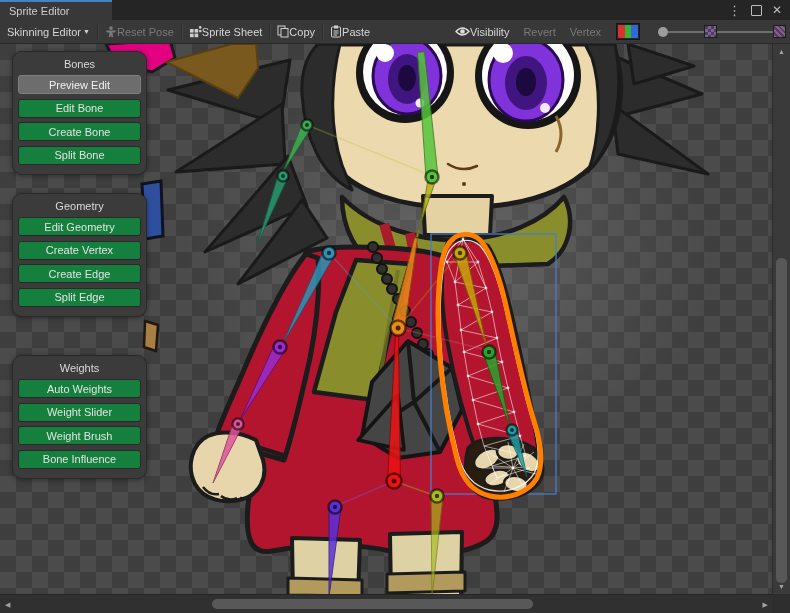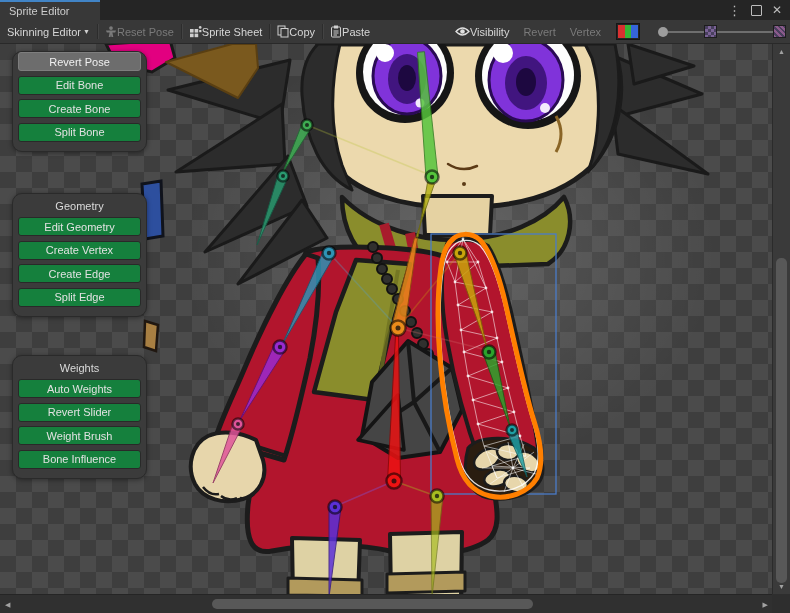--- a/index.html
+++ b/index.html
@@ -2,21 +2,21 @@
 <html><head>
 <meta charset="utf-8">
 <style>
   html,body{margin:0;padding:0;background:#1e1e1e;}
   body{width:790px;height:613px;overflow:hidden;font-family:"Liberation Sans",sans-serif;
        -webkit-font-smoothing:antialiased;position:relative;user-select:none;}
   .window{position:absolute;inset:0;background:#383838;}
 
   
   .titlebar{position:absolute;top:0;left:0;width:790px;height:20px;background:#252525;display:flex;align-items:stretch;}
-  .tab{width:100px;background:#383838;border-top:2px solid #4184c6;color:#cdcdcd;font-size:11px;
+  .tab{width:112px;background:#383838;border-top:2px solid #4184c6;color:#cdcdcd;font-size:11px;
        display:flex;align-items:center;padding-left:9px;box-sizing:border-box;}
   .win-controls{margin-left:auto;display:flex;align-items:center;gap:10px;padding-right:8px;color:#bdbdbd;}
   .win-controls .menu{font-size:13px;line-height:1;cursor:default;}
   .win-controls .maxbox{width:9px;height:9px;border:1.5px solid #bdbdbd;border-radius:1px;}
   .win-controls .close{font-size:12px;line-height:1;}
 
   
   .toolbar{position:absolute;top:20px;left:0;width:790px;height:24px;background:#383838;
            border-bottom:1px solid #292929;display:flex;align-items:center;font-size:11px;color:#d6d6d6;box-sizing:border-box;}
   .tb-item{display:flex;align-items:center;padding:0 7px;height:24px;white-space:nowrap;}
@@ -324,36 +324,37 @@
             <circle cx="335" cy="507" r="2.2"></circle>
           <circle cx="437" cy="496" r="2.2"></circle>
             <circle cx="460" cy="253" r="2.2"></circle>
             <circle cx="489" cy="352" r="2.2"></circle>
           <circle cx="512" cy="430" r="2"></circle>
         </g>
       </g>
     </svg>
 
     <div class="panel" id="panel-bones">
-      <button class="pbtn active">Revert Pose</button>
+      <h3>Bones</h3>
+      <button class="pbtn active">Preview Edit</button>
       <button class="pbtn">Edit Bone</button>
       <button class="pbtn">Create Bone</button>
       <button class="pbtn">Split Bone</button>
     </div>
     <div class="panel" id="panel-geometry">
       <h3>Geometry</h3>
       <button class="pbtn">Edit Geometry</button>
       <button class="pbtn">Create Vertex</button>
       <button class="pbtn">Create Edge</button>
       <button class="pbtn">Split Edge</button>
     </div>
     <div class="panel" id="panel-weights">
       <h3>Weights</h3>
       <button class="pbtn">Auto Weights</button>
-      <button class="pbtn">Revert Slider</button>
+      <button class="pbtn">Weight Slider</button>
       <button class="pbtn">Weight Brush</button>
       <button class="pbtn">Bone Influence</button>
     </div>
   </div>
 
   <div class="vscroll">
     <span class="sarrow up">▲</span>
     <div class="vthumb"></div>
     <span class="sarrow down">▼</span>
   </div>

